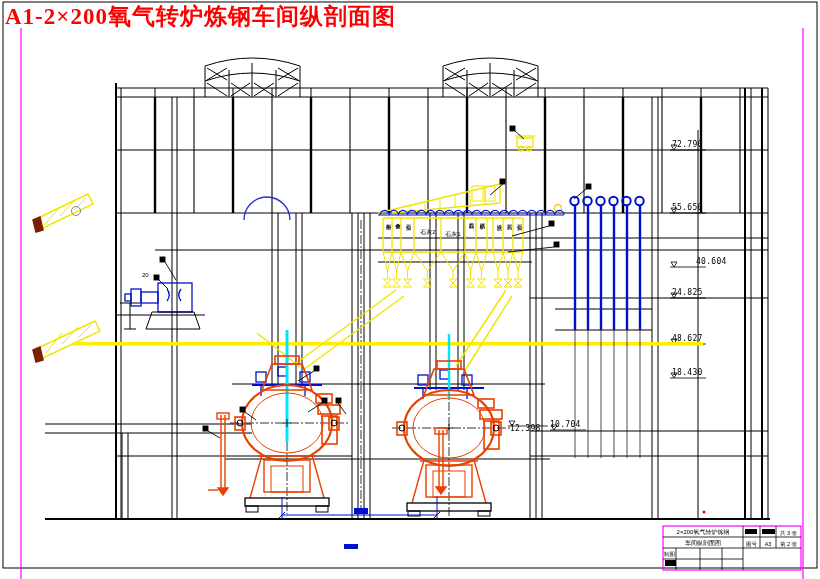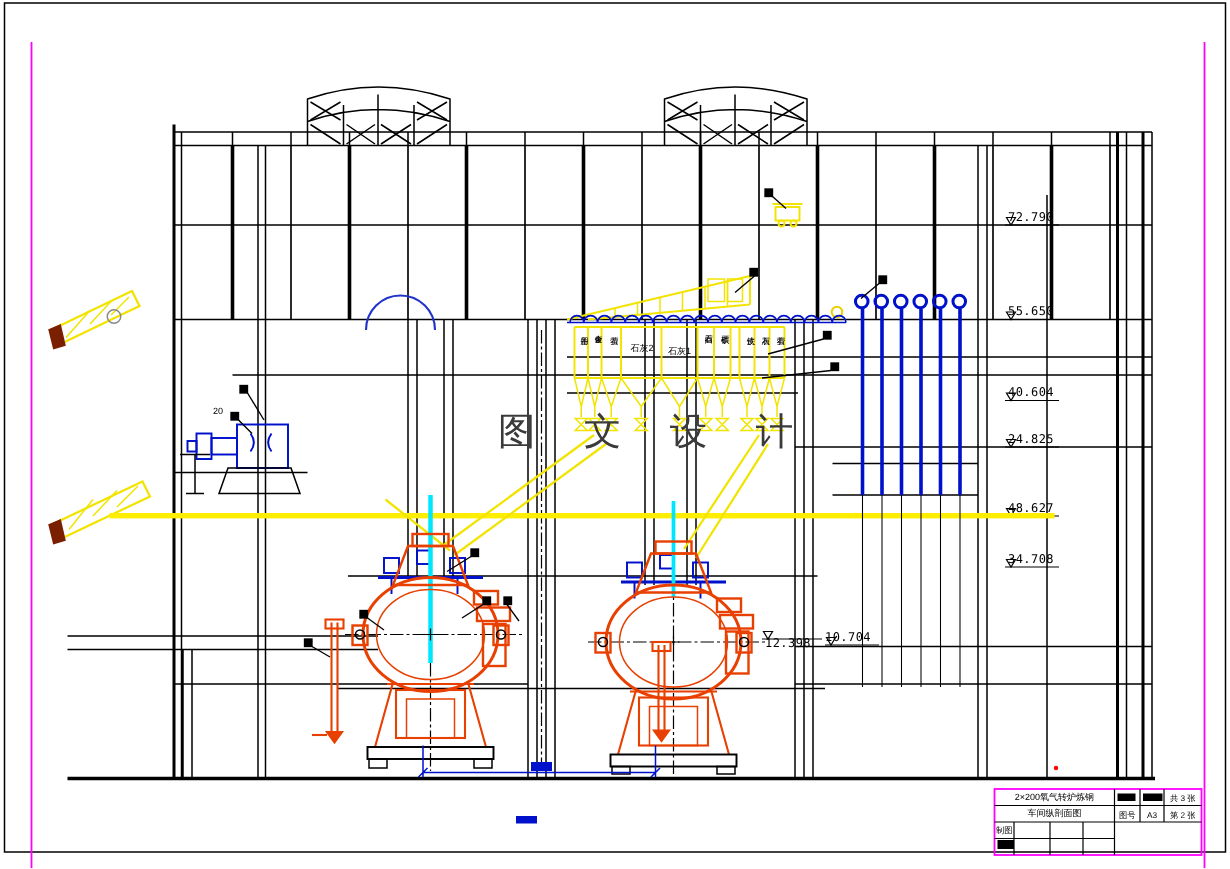--- a/index.html
+++ b/index.html
@@ -236,28 +236,28 @@
 
   <g>
     <rect x="663" y="526" width="138" height="44" fill="none" stroke="#ff00ff" stroke-width="1.2"></rect>
     <path d="M663,537H801 M663,548H801 M663,559H743 M743,526V570 M760,526V548 M776,526V548 M676,548V570 M700,548V570 M722,548V570" stroke="#000" stroke-width="0.8" fill="none"></path>
     <rect x="745" y="529" width="12" height="5" fill="#000"></rect>
     <rect x="762" y="529" width="13" height="5" fill="#000"></rect>
     <rect x="665" y="560" width="11" height="6" fill="#000"></rect>
   </g>
 </svg>
 
-<div class="watermark">图 文 设 计</div>
+<div class="title">A1-2×200氧气转炉炼钢车间纵剖面图</div>
 
 <span class="lbl elev" style="left:672px;top:140px;">72.790</span>
 <span class="lbl elev" style="left:672px;top:203px;">55.650</span>
-<span class="lbl elev" style="left:672px;top:257px;">40.604</span>
+<span class="lbl elev" style="left:696px;top:257px;">40.604</span>
 <span class="lbl elev" style="left:672px;top:288px;">24.825</span>
 <span class="lbl elev" style="left:672px;top:334px;">48.627</span>
-<span class="lbl elev" style="left:672px;top:368px;">34.708</span>
+<span class="lbl elev" style="left:672px;top:368px;">18.430</span>
 <span class="lbl elev" style="left:510px;top:424px;">12.398</span>
 <span class="lbl elev" style="left:550px;top:420px;">10.704</span>
 
 <span class="lbl bunker-v" style="left:384px;top:220px;">备用</span>
 <span class="lbl bunker-v" style="left:393px;top:219px;font-size:5px;">中废合金</span>
 <span class="lbl bunker-v" style="left:404px;top:220px;">萤石</span>
 <span class="lbl bunker-h" style="left:416px;top:228px;width:24px;font-size:6px;">石灰2</span>
 <span class="lbl bunker-h" style="left:442px;top:230px;width:22px;font-size:6px;">石灰1</span>
 <span class="lbl bunker-v" style="left:467px;top:219px;">白云石</span>
 <span class="lbl bunker-v" style="left:478px;top:219px;">铁矿石</span>

